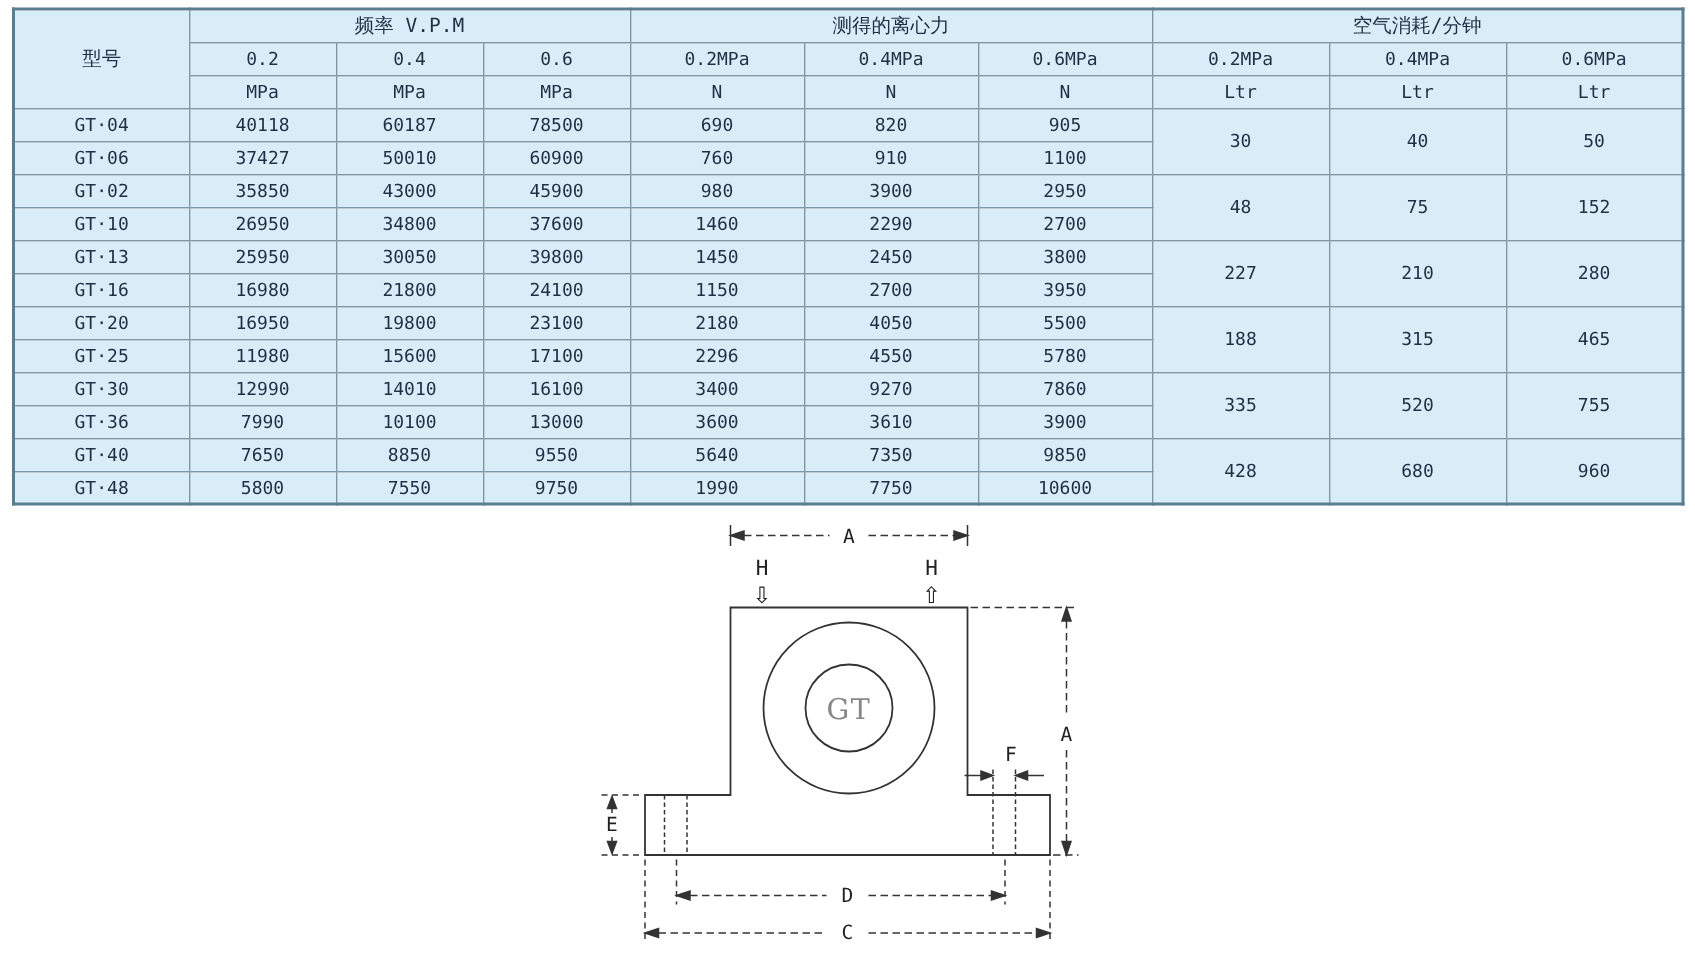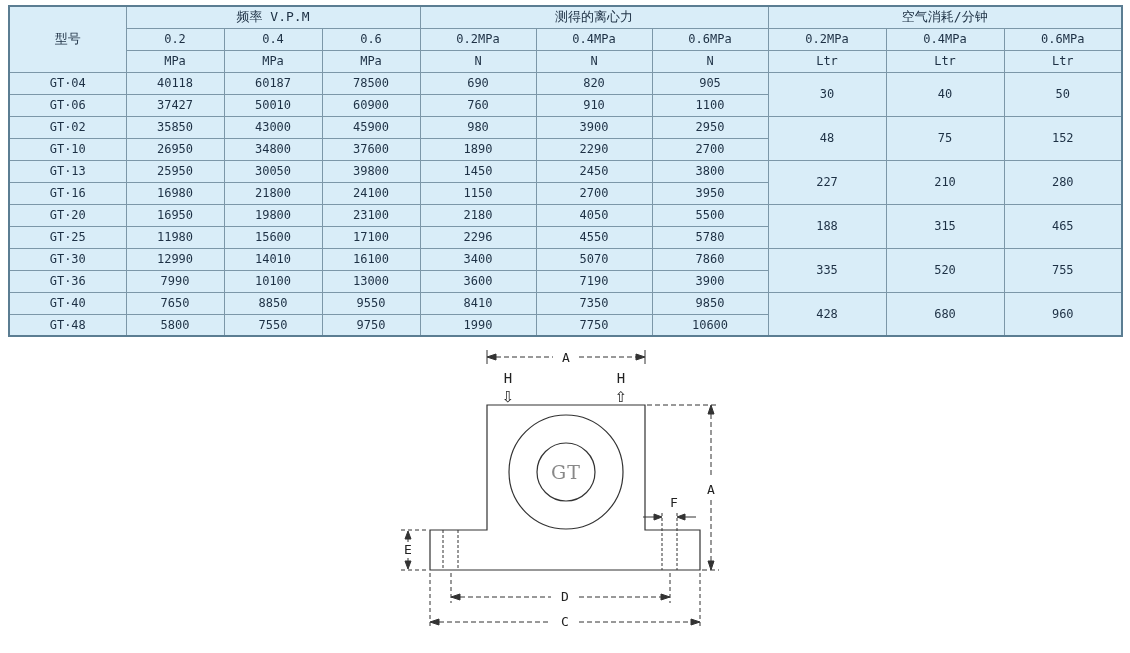--- a/index.html
+++ b/index.html
@@ -138,21 +138,21 @@
         <td>2950</td>
         <td rowspan="2">48</td>
         <td rowspan="2">75</td>
         <td rowspan="2">152</td>
       </tr>
       <tr>
         <td class="model-col">GT·10</td>
         <td>26950</td>
         <td>34800</td>
         <td>37600</td>
-        <td>1890</td>
+        <td>1460</td>
         <td>2290</td>
         <td>2700</td>
       </tr>
       <tr>
         <td class="model-col">GT·13</td>
         <td>25950</td>
         <td>30050</td>
         <td>39800</td>
         <td>1450</td>
         <td>2450</td>
@@ -190,41 +190,41 @@
         <td>2296</td>
         <td>4550</td>
         <td>5780</td>
       </tr>
       <tr>
         <td class="model-col">GT·30</td>
         <td>12990</td>
         <td>14010</td>
         <td>16100</td>
         <td>3400</td>
-        <td>5070</td>
+        <td>9270</td>
         <td>7860</td>
         <td rowspan="2">335</td>
         <td rowspan="2">520</td>
         <td rowspan="2">755</td>
       </tr>
       <tr>
         <td class="model-col">GT·36</td>
         <td>7990</td>
         <td>10100</td>
         <td>13000</td>
         <td>3600</td>
-        <td>7190</td>
+        <td>3610</td>
         <td>3900</td>
       </tr>
       <tr>
         <td class="model-col">GT·40</td>
         <td>7650</td>
         <td>8850</td>
         <td>9550</td>
-        <td>8410</td>
+        <td>5640</td>
         <td>7350</td>
         <td>9850</td>
         <td rowspan="2">428</td>
         <td rowspan="2">680</td>
         <td rowspan="2">960</td>
       </tr>
       <tr>
         <td class="model-col">GT·48</td>
         <td>5800</td>
         <td>7550</td>

